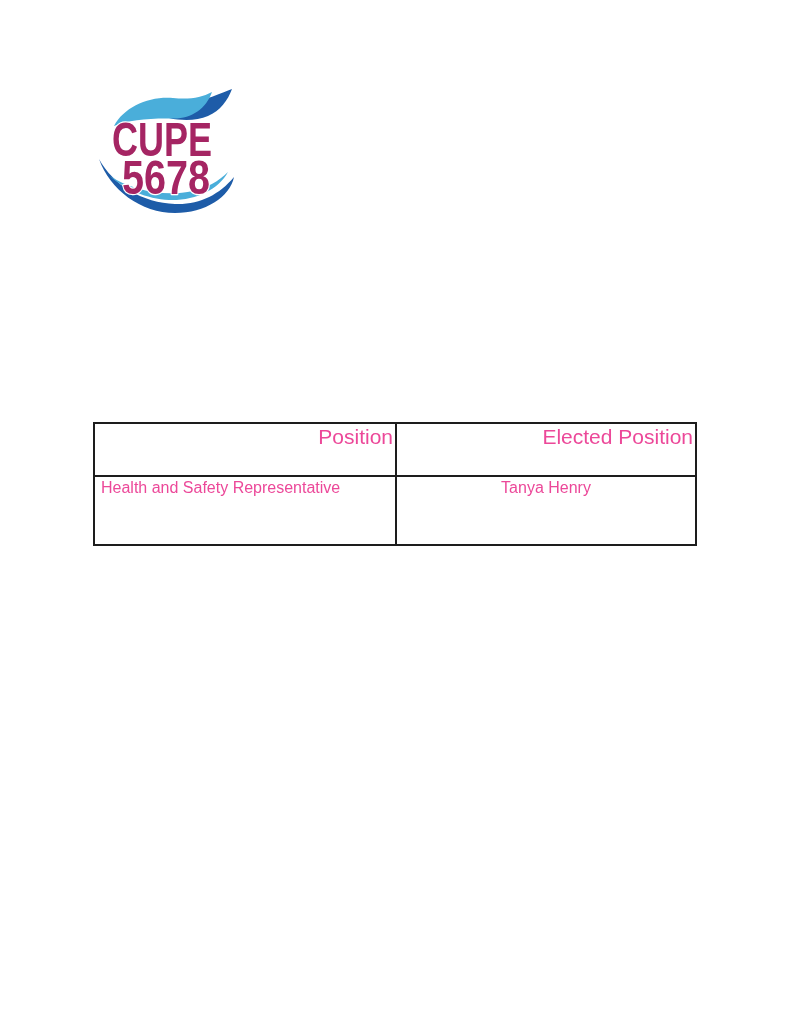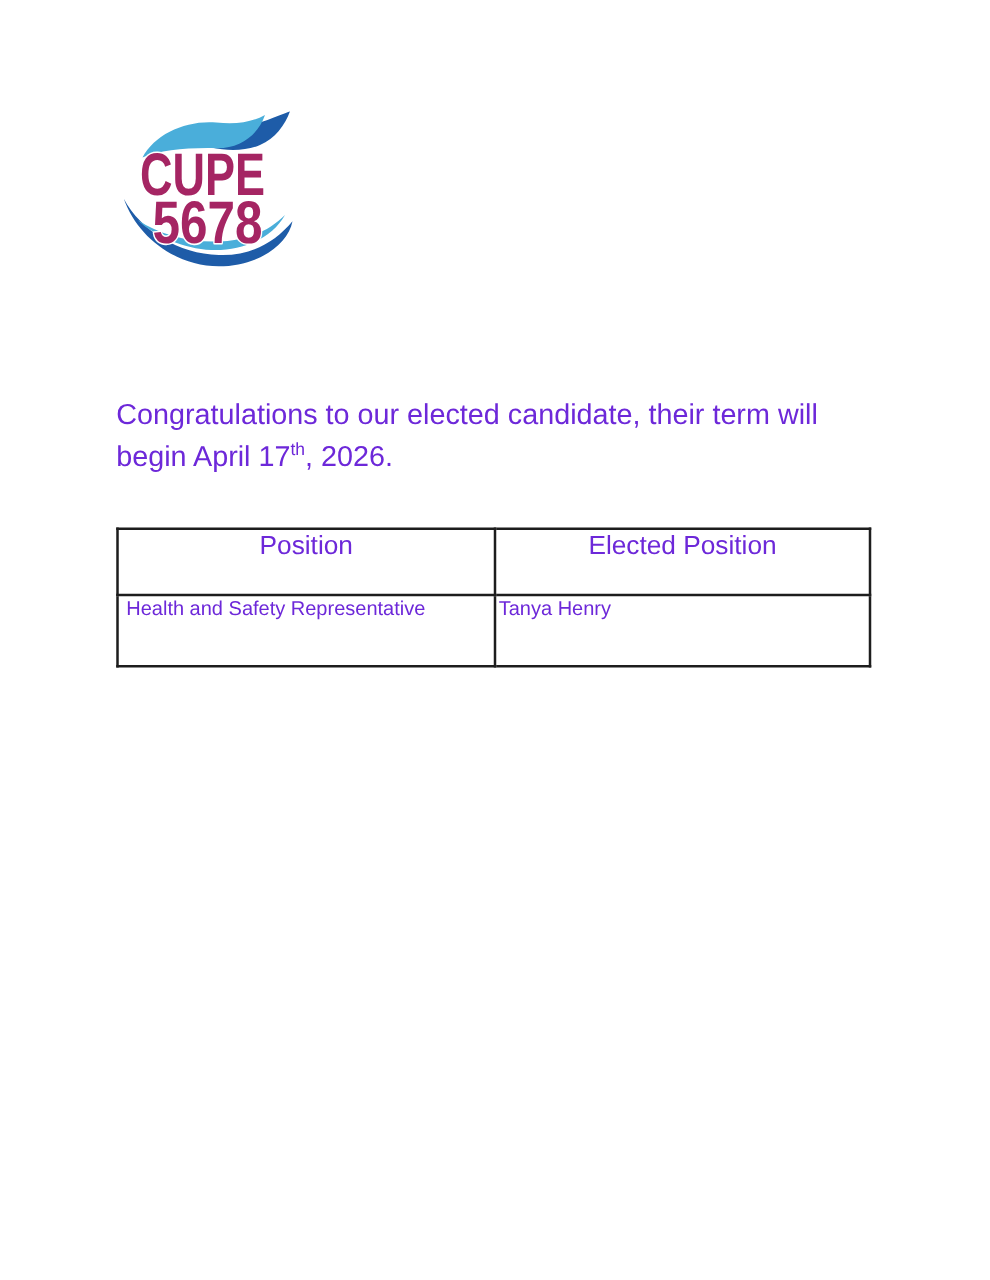--- a/index.html
+++ b/index.html
@@ -7,21 +7,21 @@
     padding: 0;
     background: #ffffff;
   }
   .page {
     position: relative;
     width: 792px;
     height: 1024px;
     background: #ffffff;
     overflow: hidden;
     font-family: "Liberation Sans", sans-serif;
-    color: #6d28d9;
+    color: #ec4899;
   }
   .logo {
     position: absolute;
     left: 97px;
     top: 89px;
     width: 140px;
     height: 128px;
   }
   .logo svg { width: 100%; height: 100%; display: block; }
   .logo text {
@@ -66,56 +66,53 @@
   .results-table td {
     border: 2px solid #1d1d1d;
     vertical-align: top;
     background: #ffffff;
   }
   .results-table th {
     height: 50px;
     padding: 1px 2px 0;
     font-weight: normal;
     font-size: 21px;
-    text-align: center;
+    text-align: right;
   }
   .results-table td {
     height: 53px;
-    padding: 2px 2px 0;
+    padding: 2px 2px 12px;
     font-size: 16px;
     border-radius: 28px;
   }
   .results-table td.pos-cell {
     text-align: left;
     padding-left: 6px;
   }
   .results-table td.cand-cell {
+    text-align: center;
   }
 </style>
 </head>
 <body>
 
 <div class="page">
 
   <div class="logo">
     <svg viewBox="0 0 140 128" xmlns="http://www.w3.org/2000/svg">
       <path d="M 56,24 C 82,13 104,12 117,7 C 124,4 130,2 135,0 C 131,11 123,22 111,27 C 95,34 72,31 56,24 Z" fill="#1E5CA8"></path>
       <path d="M 17,37 C 27,18 52,7 76,9 C 92,10.5 104,9 115,3 C 109,20 94,30 76,29.5 C 52,29 31,31 17,37 Z" fill="#4AAEDA"></path>
       <path d="M 2,70 C 16,96 46,114 78,115 C 102,116 122,106 137,88 C 133,108 108,124 78,124 C 44,124 13,101 2,70 Z" fill="#1E5CA8"></path>
       <path d="M 13,87 C 36,102 68,108 96,102 C 110,99 122,92 131,83 C 121,101 98,112 72,111 C 50,110 27,100 13,87 Z" fill="#4AAEDA"></path>
       <text x="15" y="67" font-size="48" textLength="100" lengthAdjust="spacingAndGlyphs" fill="#A52563">CUPE</text>
       <text x="25" y="105" font-size="48" textLength="88" lengthAdjust="spacingAndGlyphs" fill="#A52563">5678</text>
     </svg>
   </div>
 
 
-  <p class="intro">
-    <span class="line">Congratulations to our elected candidate, their term will</span>
-    <span class="line"><span>begin April 17</span><sup>th</sup><span>, 2026.</span></span>
-  </p>
 
   <table class="results-table">
     <colgroup>
       <col style="width:302px">
       <col style="width:300px">
     </colgroup>
     <thead>
       <tr>
         <th>Position</th>
         <th>Elected Position</th>

